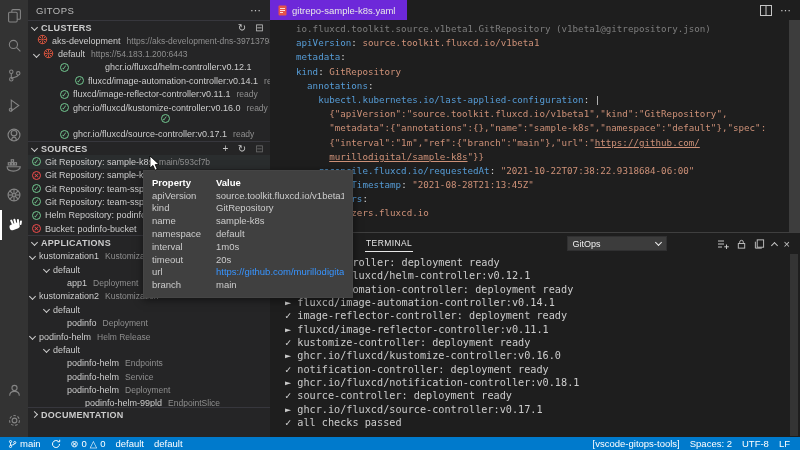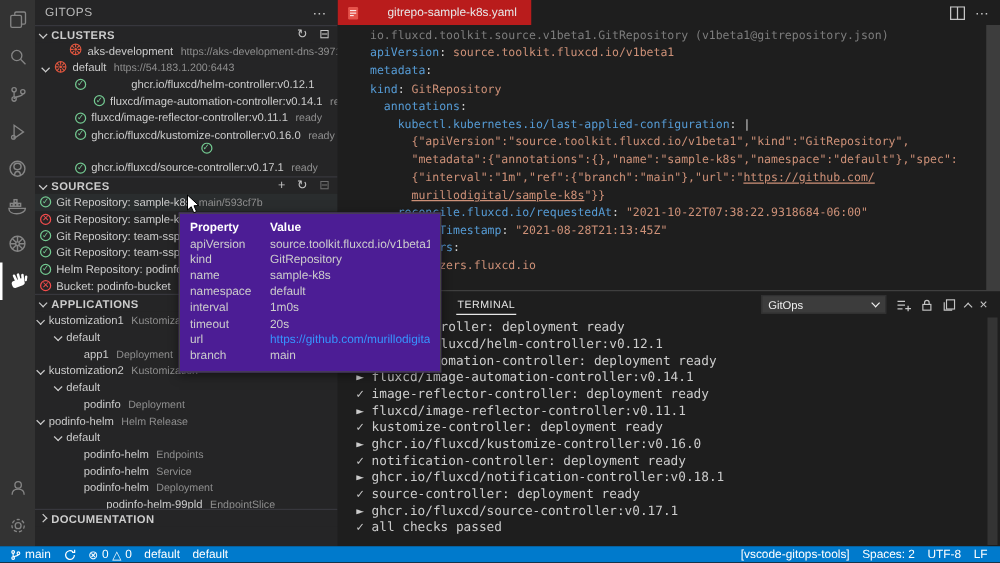--- a/index.html
+++ b/index.html
@@ -34,35 +34,35 @@
   .row.hovered { background:#2a2d2e; }
   .row .desc { color:#8f8f8f; font-size:8.5px; margin-left:2px; }
   .badge { flex:none; width:9px; height:9px; border-radius:50%; font-size:7px; line-height:8px; text-align:center; }
   .badge.ok { border:1px solid #73c991; color:#73c991; }
   .badge.err { border:1px solid #f14c4c; color:#f14c4c; }
   .doc-header { position:absolute; bottom:16px; left:0; right:0; }
 
   
   .main { position:absolute; left:270px; top:0; width:530px; height:437px; background:#1e1e1e; }
   .tabs { height:20px; background:#1e1e1e; display:flex; align-items:stretch; }
-  .tab { background:#b91c1c; display:flex; align-items:center; gap:23px; padding:0 12px 0 8px; font-size:9.5px; color:#e8e8e8; }
+  .tab { background:#6d28d9; display:flex; align-items:center; gap:5px; padding:0 12px 0 8px; font-size:9.5px; color:#e8e8e8; }
   .tabs .spacer { flex:1; }
   .tab-actions { display:flex; align-items:center; gap:8px; padding-right:8px; color:#c5c5c5; }
   .code { position:absolute; left:26px; top:23px; font-family:"DejaVu Sans Mono", monospace; font-size:9.2px; }
   .cl { height:14.2px; white-space:pre; }
   .tk-hint { color:#7d7d7d; }
   .tk-key { color:#569cd6; }
   .tk-plain { color:#d4d4d4; }
   .tk-string { color:#ce9178; }
   .tk-string-link { color:#ce9178; text-decoration:underline; }
   .ed-scroll { position:absolute; right:0; top:20px; width:11px; height:212px; background:rgba(121,121,121,.35); }
 
   
   .panel { position:absolute; left:0; top:232px; width:530px; height:205px; background:#1e1e1e; border-top:1px solid #3f3f3f; }
-  .panel-header { height:21px; display:flex; align-items:center; }
+  .panel-header { height:21px; display:flex; align-items:center;gap:42px; }
   .panel-tab { margin-left:95px; font-size:8.5px; letter-spacing:.4px; color:#e7e7e7; border-bottom:1px solid #e7e7e7; padding:3px 1px; }
   .panel-header .spacer { flex:1; }
   .profile-select { width:100px; height:15px; background:#3c3c3c; border:1px solid #303031; color:#f0f0f0;
     font-size:9px; display:flex; align-items:center; padding:0 5px; margin-right:8px; }
   .profile-select .spacer { flex:1; }
   .profile-select .chev { border-color:#f0f0f0; margin-top:-2px; }
   .panel-actions { display:flex; align-items:center; gap:7px; padding-right:10px; color:#c5c5c5; }
   .panel-actions svg { stroke:#c5c5c5; fill:none; stroke-width:1; }
   .panel-actions .chev { border-color:#c5c5c5; transform:rotate(-135deg); margin-top:3px; }
   .x-glyph { font-size:11px; line-height:10px; }
@@ -74,21 +74,21 @@
   .statusbar { position:absolute; left:0; top:437px; width:800px; height:13px; background:#007acc; color:#ffffff;
     display:flex; align-items:center; font-size:9.5px; z-index:6; }
   .sb-group { display:flex; align-items:center; gap:10px; }
   .sb-item { display:flex; align-items:center; gap:3px; }
   .statusbar .left { margin-left:8px; }
   .statusbar .mid { flex:1; }
   .statusbar .right { margin-right:10px; }
   .statusbar svg { stroke:#ffffff; fill:none; stroke-width:1; }
 
   
-  .tooltip { position:absolute; left:143px; top:170px; width:210px; background:#4c1d95; border:1px solid #454545;
+  .tooltip { position:absolute; left:143px; top:170px; width:210px; background:#404040; border:1px solid #454545;
     box-shadow:0 2px 8px rgba(0,0,0,.5); z-index:8; padding:5px 8px 6px 8px; font-size:9.5px; color:#cccccc; }
   .tt-row { display:grid; grid-template-columns:64px 1fr; height:12.8px; align-items:center; white-space:nowrap; overflow:hidden; }
   .tt-head { font-weight:bold; color:#ffffff; }
   .tt-link { color:#3794ff; }
 
   
   .cursor { position:absolute; left:149px; top:155px; z-index:10; }
 </style>
 </head>
 <body>
@@ -186,21 +186,21 @@
     </div>
 
     <div class="pane-header">
       <span class="chev"></span>
       <span>CLUSTERS</span>
       <span class="spacer"></span>
       <span class="pane-action">↻</span>
       <span class="pane-action">⊟</span>
     </div>
     <div id="clusters-rows">
-        <div class="row" style="padding-left: 18px;">
+        <div class="row" style="padding-left: 0;">
           <span class="chev slot"></span>
           <span><svg width="11" height="11" viewBox="0 0 12 12" style="flex:none">
               <g stroke="#e0563f" fill="none">
                 <circle cx="6" cy="6" r="4.6"></circle>
                 <line x1="6" y1="1.4" x2="6" y2="4.2"></line>
                 <line x1="6" y1="7.8" x2="6" y2="10.6"></line>
                 <line x1="1.4" y1="6" x2="4.2" y2="6"></line>
                 <line x1="7.8" y1="6" x2="10.6" y2="6"></line>
                 <line x1="2.8" y1="2.8" x2="4.7" y2="4.7"></line>
                 <line x1="7.3" y1="7.3" x2="9.2" y2="9.2"></line>

